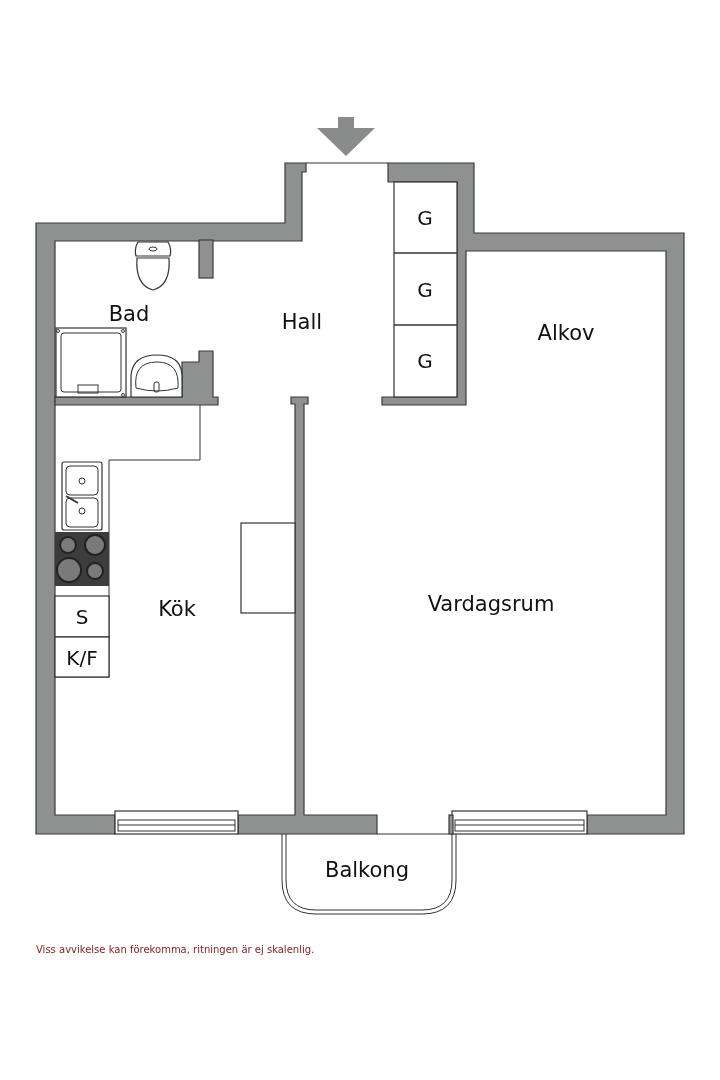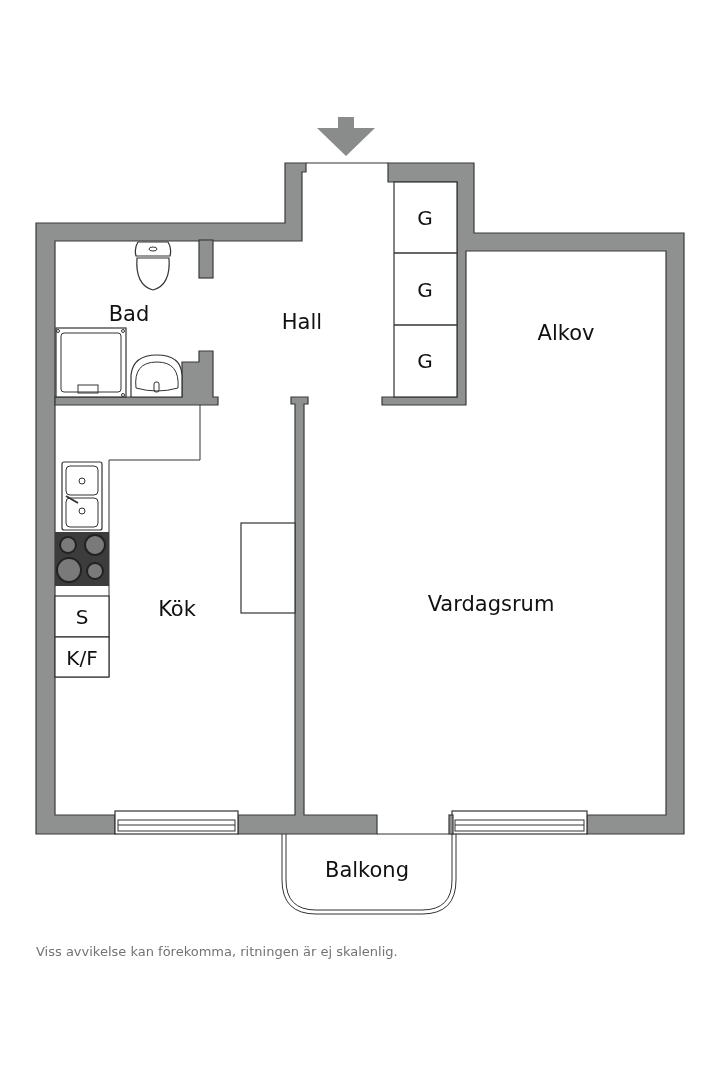--- a/index.html
+++ b/index.html
@@ -5,21 +5,21 @@
   html, body { margin:0; padding:0; background:#ffffff; }
   body { width:720px; height:1080px; position:relative; overflow:hidden;
          font-family:"DejaVu Sans", "Liberation Sans", sans-serif; }
   #plan { position:absolute; left:0; top:0; width:720px; height:1080px; }
   .wall { fill:#8f9191; stroke:#3a3a3a; stroke-width:1.2; }
   .line { fill:none; stroke:#333; stroke-width:1.3; }
   .thin { fill:none; stroke:#333; stroke-width:1; }
   .fix  { fill:#fff; stroke:#333; stroke-width:1.2; }
   .room-label { font-family:"DejaVu Sans", sans-serif; font-size:21px; fill:#111; }
   .small-label { font-family:"DejaVu Sans", sans-serif; font-size:20px; fill:#111; }
-  .disclaimer { position:absolute; left:36px; top:944px; font-size:13px; color:#737373;
+  .disclaimer { position:absolute; left:36px; top:944px; font-size:10px; color:#7f1d1d;
                 font-family:"DejaVu Sans", sans-serif; }
 </style>
 </head>
 <body>
 
 <svg id="plan" viewBox="0 0 720 1080" xmlns="http://www.w3.org/2000/svg">
 
   <g>
     <polygon points="338,117 354,117 354,128 375,128 346,156 317,128 338,128" fill="#8a8c8c"></polygon>
   </g>

